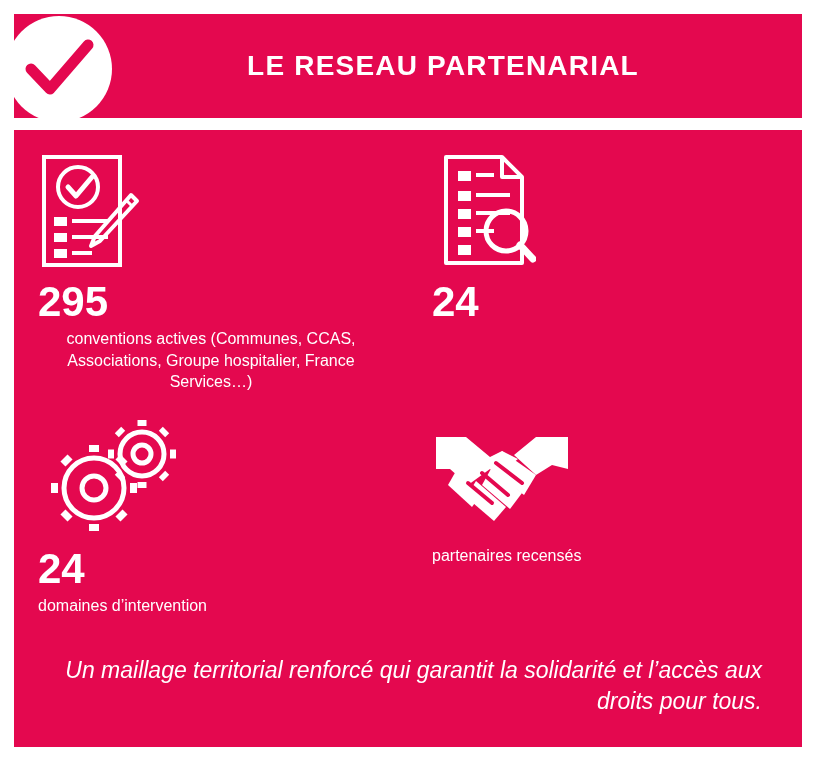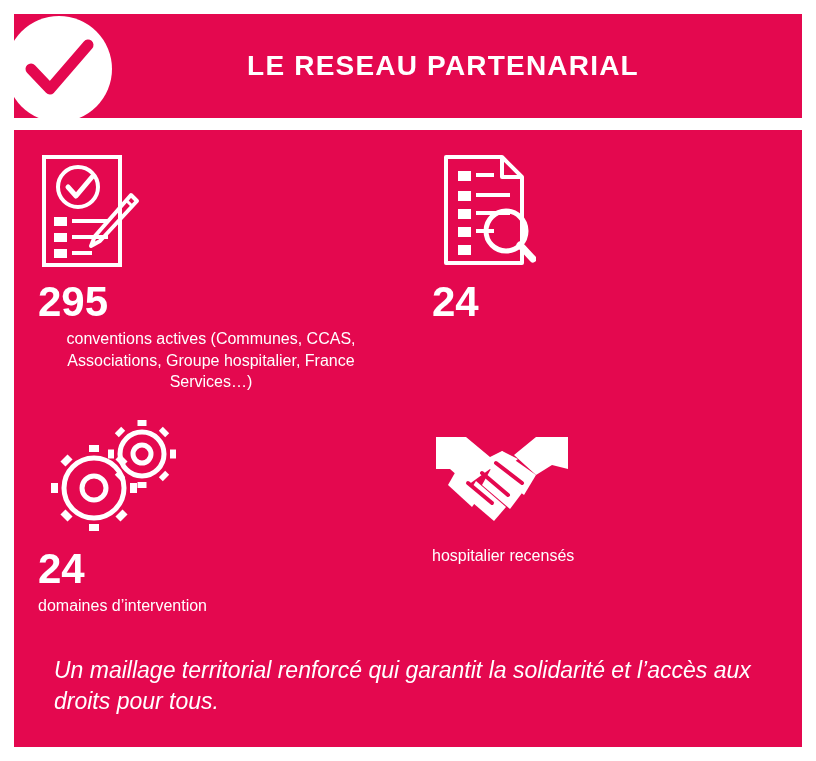--- a/index.html
+++ b/index.html
@@ -107,21 +107,21 @@
     margin-top: 4px;
     max-width: 360px;
   }
   .stat-label.narrow { max-width: 330px; }
 
   .footnote {
     position: absolute;
     left: 0;
     bottom: 30px;
     width: 788px;
-    text-align: left;
+    text-align: right;
     color: #ffffff;
     font-size: 23px;
     font-style: italic;
     line-height: 1.35;
     padding: 0 40px;
     box-sizing: border-box;
   }
 </style>
 </head>
 <body>
@@ -229,20 +229,20 @@
             <path d="M60 44 L90 70 L78 86 L50 62 Z" fill="#ffffff"></path>
             <path d="M44 58 L74 84 L62 98 L34 74 Z" fill="#ffffff"></path>
             <path d="M24 48 L50 70 L40 84 L16 62 Z" fill="#ffffff"></path>
             <g stroke="#e4084f" stroke-width="4" fill="none" stroke-linecap="round">
               <path d="M36 60 L60 80"></path>
               <path d="M50 50 L76 72"></path>
               <path d="M64 40 L90 60"></path>
             </g>
           </svg>
         </div>
-        <div class="stat-label narrow">hospitalier recensés</div>
+        <div class="stat-label narrow">partenaires recensés</div>
       </div>
 
     </div>
 
     <div class="footnote">Un maillage territorial renforcé qui garantit la solidarité et l’accès aux droits pour tous.</div>
   </div>
 </div>
 
 </body></html>

